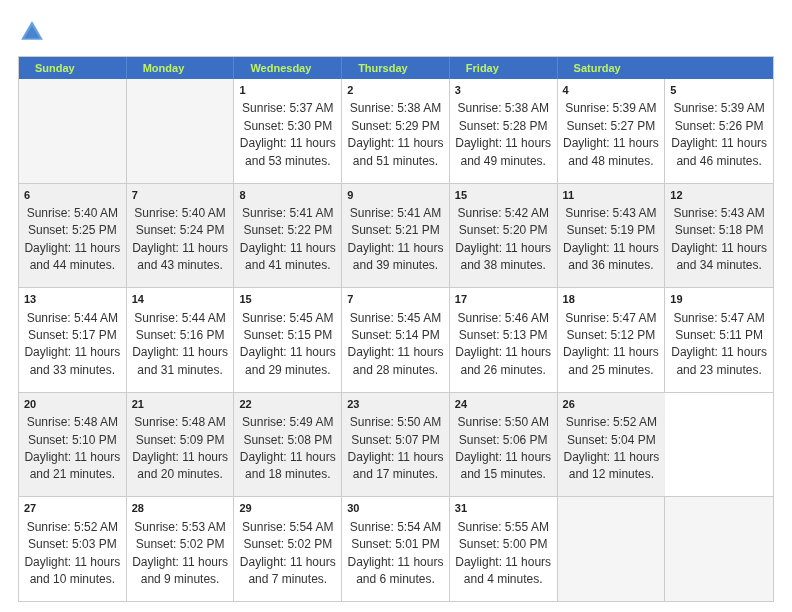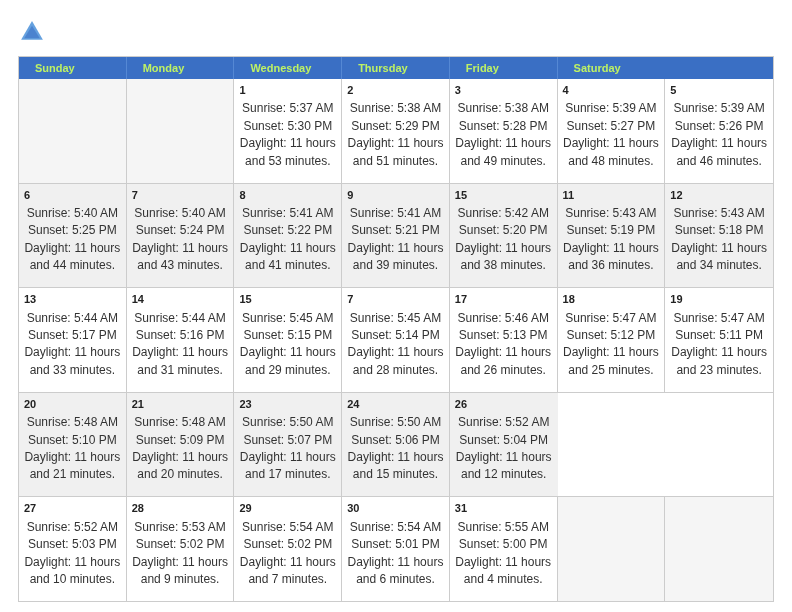--- a/index.html
+++ b/index.html
@@ -236,20 +236,24 @@
         <div class="cal-row">
           <div class="cal-cell shaded">
             <span class="day-num">20</span>
             <div class="cell-text">Sunrise: 5:48 AM<br>Sunset: 5:10 PM<br>Daylight: 11 hours and 21 minutes.</div>
           </div>
           <div class="cal-cell shaded">
             <span class="day-num">21</span>
             <div class="cell-text">Sunrise: 5:48 AM<br>Sunset: 5:09 PM<br>Daylight: 11 hours and 20 minutes.</div>
           </div>
           <div class="cal-cell shaded">
+            <span class="day-num">22</span>
+            <div class="cell-text">Sunrise: 5:49 AM<br>Sunset: 5:08 PM<br>Daylight: 11 hours and 18 minutes.</div>
+          </div>
+          <div class="cal-cell shaded">
             <span class="day-num">23</span>
             <div class="cell-text">Sunrise: 5:50 AM<br>Sunset: 5:07 PM<br>Daylight: 11 hours and 17 minutes.</div>
           </div>
           <div class="cal-cell shaded">
             <span class="day-num">24</span>
             <div class="cell-text">Sunrise: 5:50 AM<br>Sunset: 5:06 PM<br>Daylight: 11 hours and 15 minutes.</div>
           </div>
           <div class="cal-cell shaded">
             <span class="day-num">26</span>
             <div class="cell-text">Sunrise: 5:52 AM<br>Sunset: 5:04 PM<br>Daylight: 11 hours and 12 minutes.</div>

